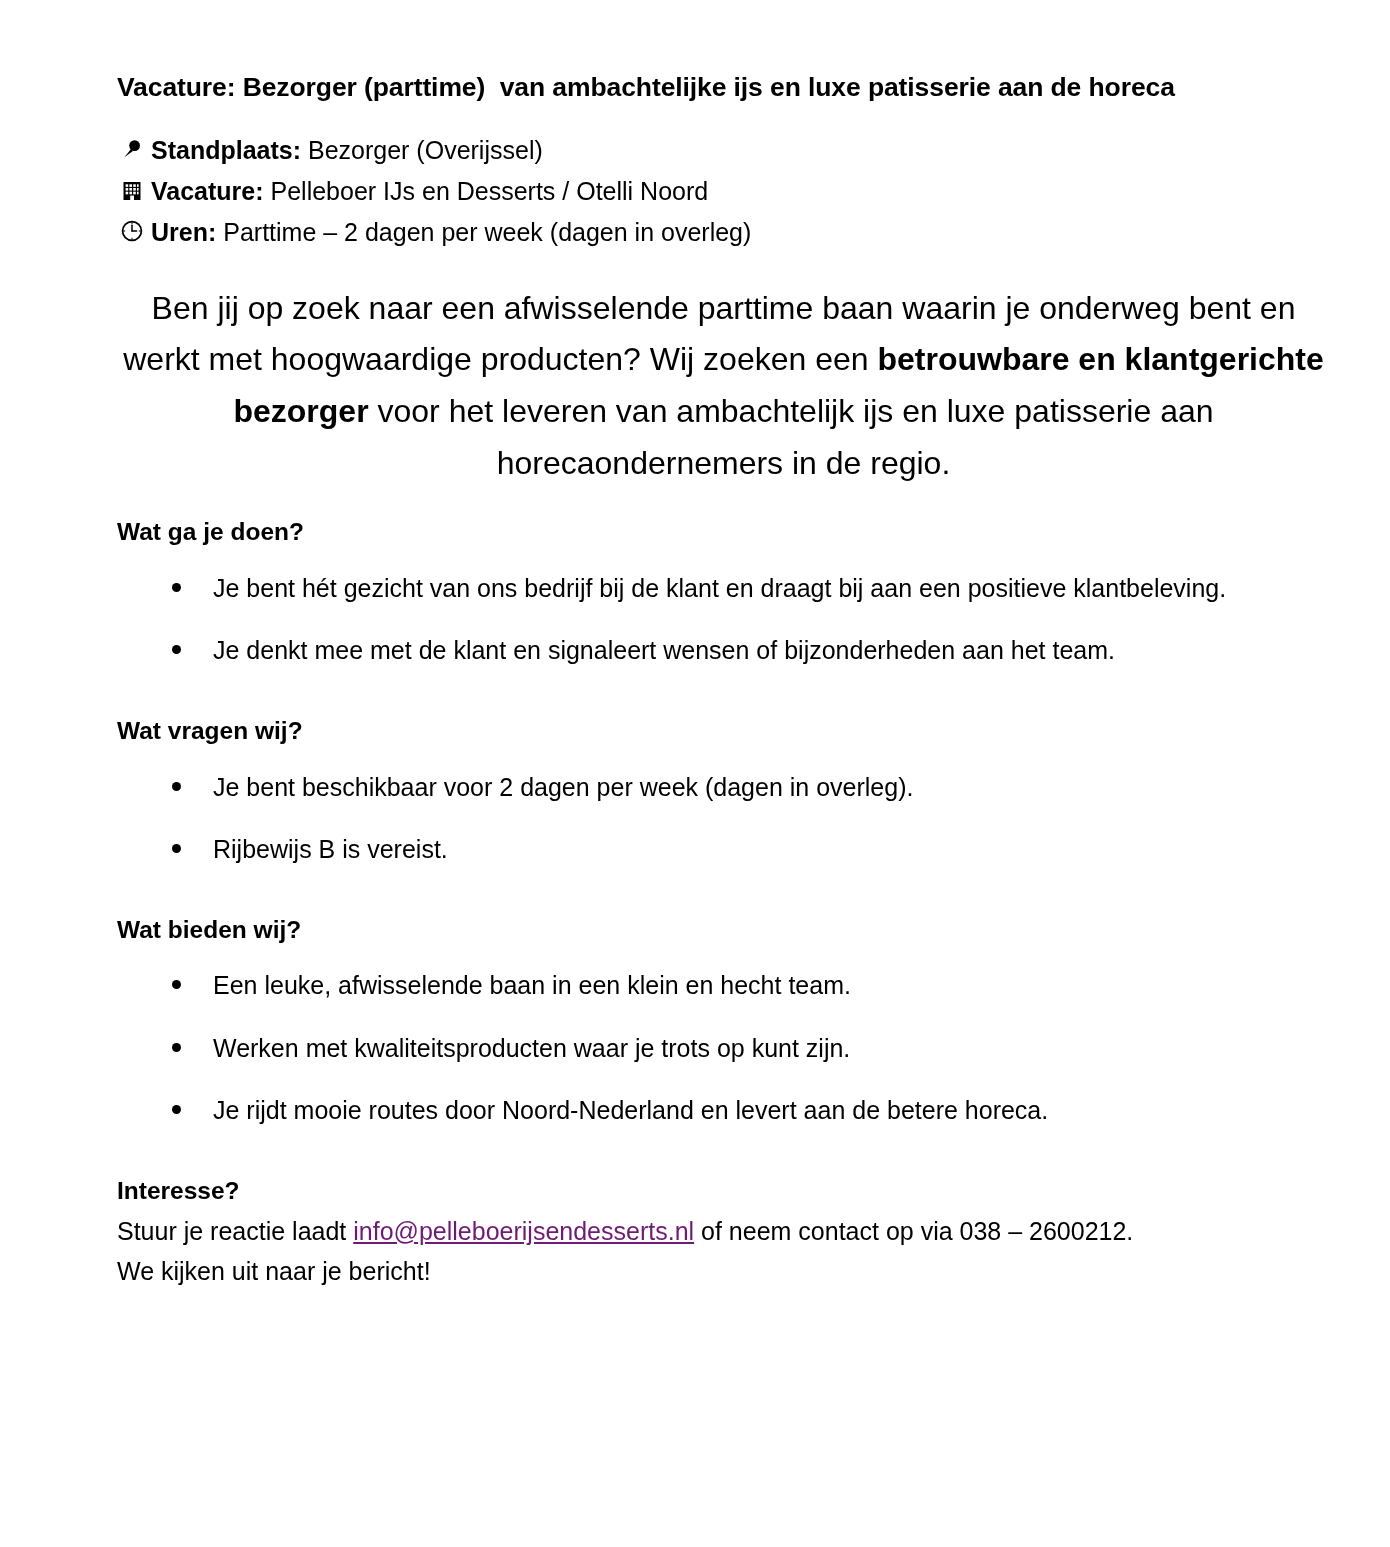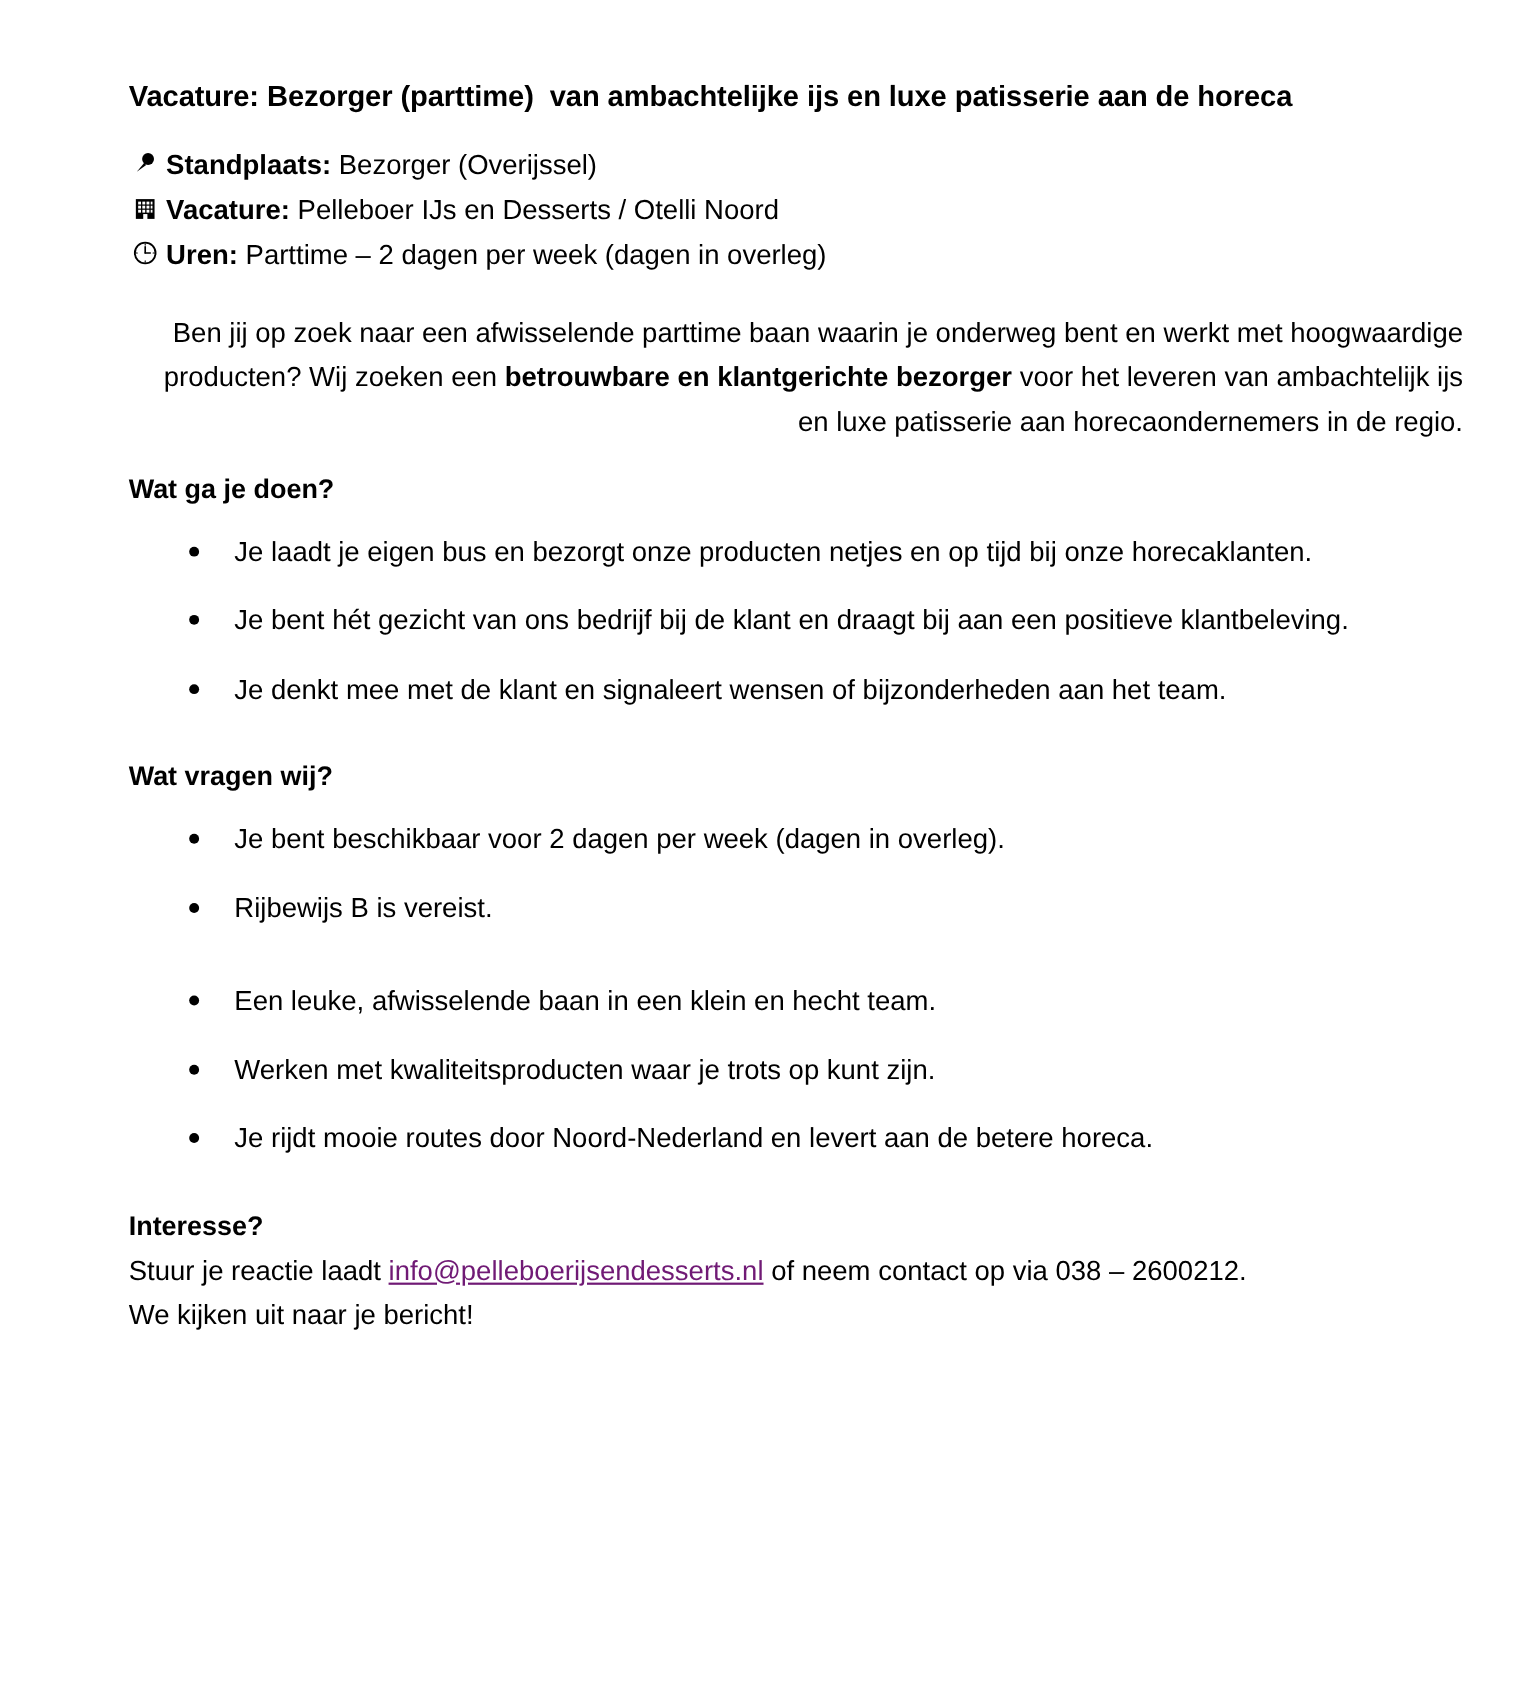--- a/index.html
+++ b/index.html
@@ -61,24 +61,24 @@
     margin-right: 4px;
   }
   .meta-icon svg { display: block; }
   .meta-label {
     font-weight: bold;
   }
   .meta-value { font-weight: normal; }
 
   
   .para {
-    font-size: 25px;
+    font-size: 32px;
     line-height: 1.62;
     margin: 0 0 26px 0;
-    text-align: right;
+    text-align: center;
   }
   .para b { font-weight: bold; }
 
   
   .section-heading {
     font-size: 24.5px;
     font-weight: bold;
     line-height: 1.3;
     margin: 0 0 20px 0;
   }
@@ -190,35 +190,35 @@
         </span>
         <span class="meta-label">Uren:</span><span class="meta-value"> Parttime – 2 dagen per week (dagen in overleg)</span>
       </div>
 
     </div>
 
     <p class="para"><span>Ben jij op zoek naar een afwisselende parttime baan waarin je onderweg bent en werkt met hoogwaardige producten? Wij zoeken een </span><b>betrouwbare en klantgerichte bezorger</b><span> voor het leveren van ambachtelijk ijs en luxe patisserie aan horecaondernemers in de regio.</span></p>
 
     <h2 class="section-heading">Wat ga je doen?</h2>
     <ul class="bullets">
-      <li>Je laadt je eigen bus en bezorgt onze producten netjes en op tijd bij onze horecaklanten.</li>
       <li>Je bent hét gezicht van ons bedrijf bij de klant en draagt bij aan een positieve klantbeleving.</li>
       <li>Je denkt mee met de klant en signaleert wensen of bijzonderheden aan het team.</li>
     </ul>
 
     <div class="group-gap"></div>
 
     <h2 class="section-heading">Wat vragen wij?</h2>
     <ul class="bullets">
       <li>Je bent beschikbaar voor 2 dagen per week (dagen in overleg).</li>
       <li>Rijbewijs B is vereist.</li>
     </ul>
 
     <div class="group-gap"></div>
 
+    <h2 class="section-heading">Wat bieden wij?</h2>
     <ul class="bullets">
       <li>Een leuke, afwisselende baan in een klein en hecht team.</li>
       <li>Werken met kwaliteitsproducten waar je trots op kunt zijn.</li>
       <li>Je rijdt mooie routes door Noord-Nederland en levert aan de betere horeca.</li>
     </ul>
 
     <div class="group-gap"></div>
 
     <h2 class="closing-heading">Interesse?</h2>
     <p class="closing-body"><span>Stuur je reactie laadt </span><a class="maillink" href="#">info@pelleboerijsendesserts.nl</a><span> of neem contact op via 038 – 2600212.</span></p>

